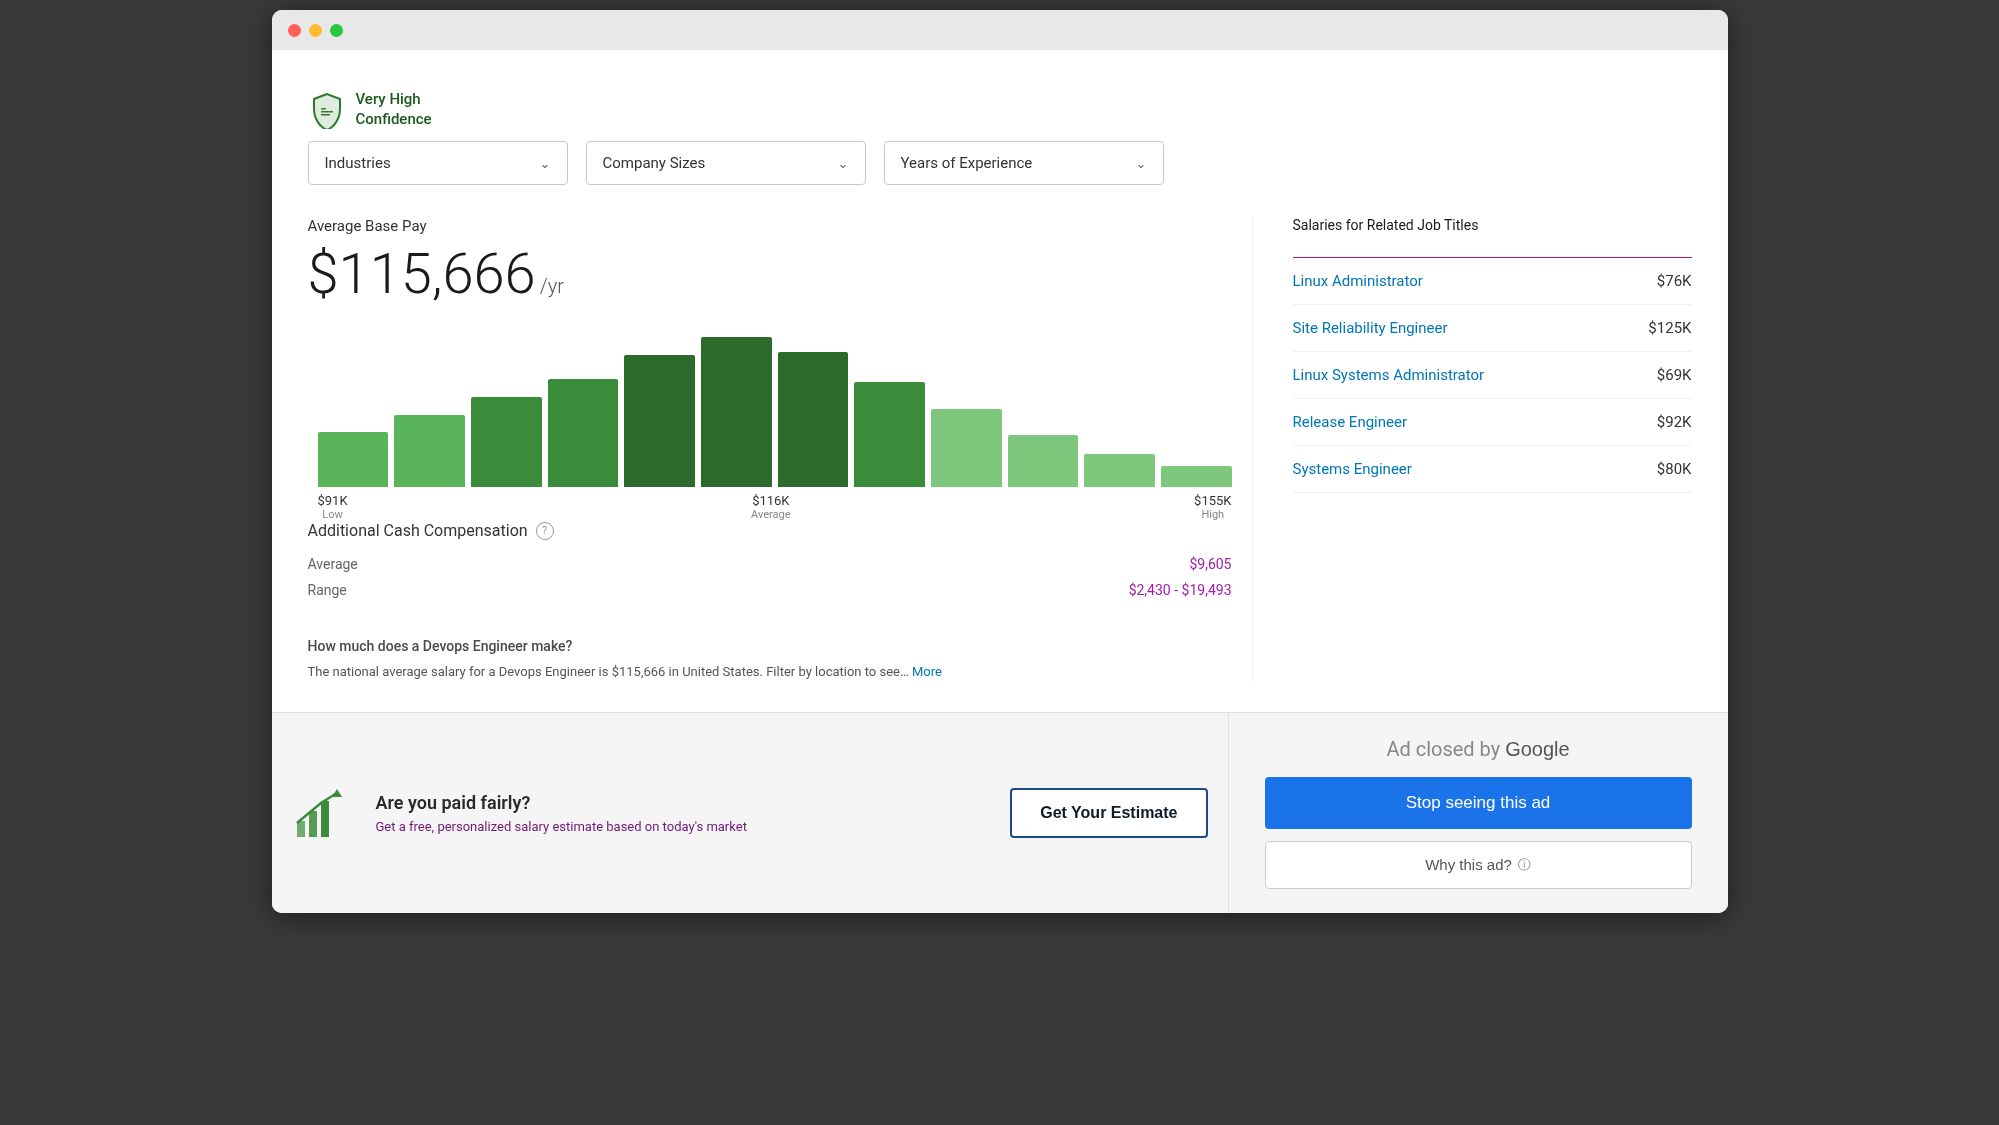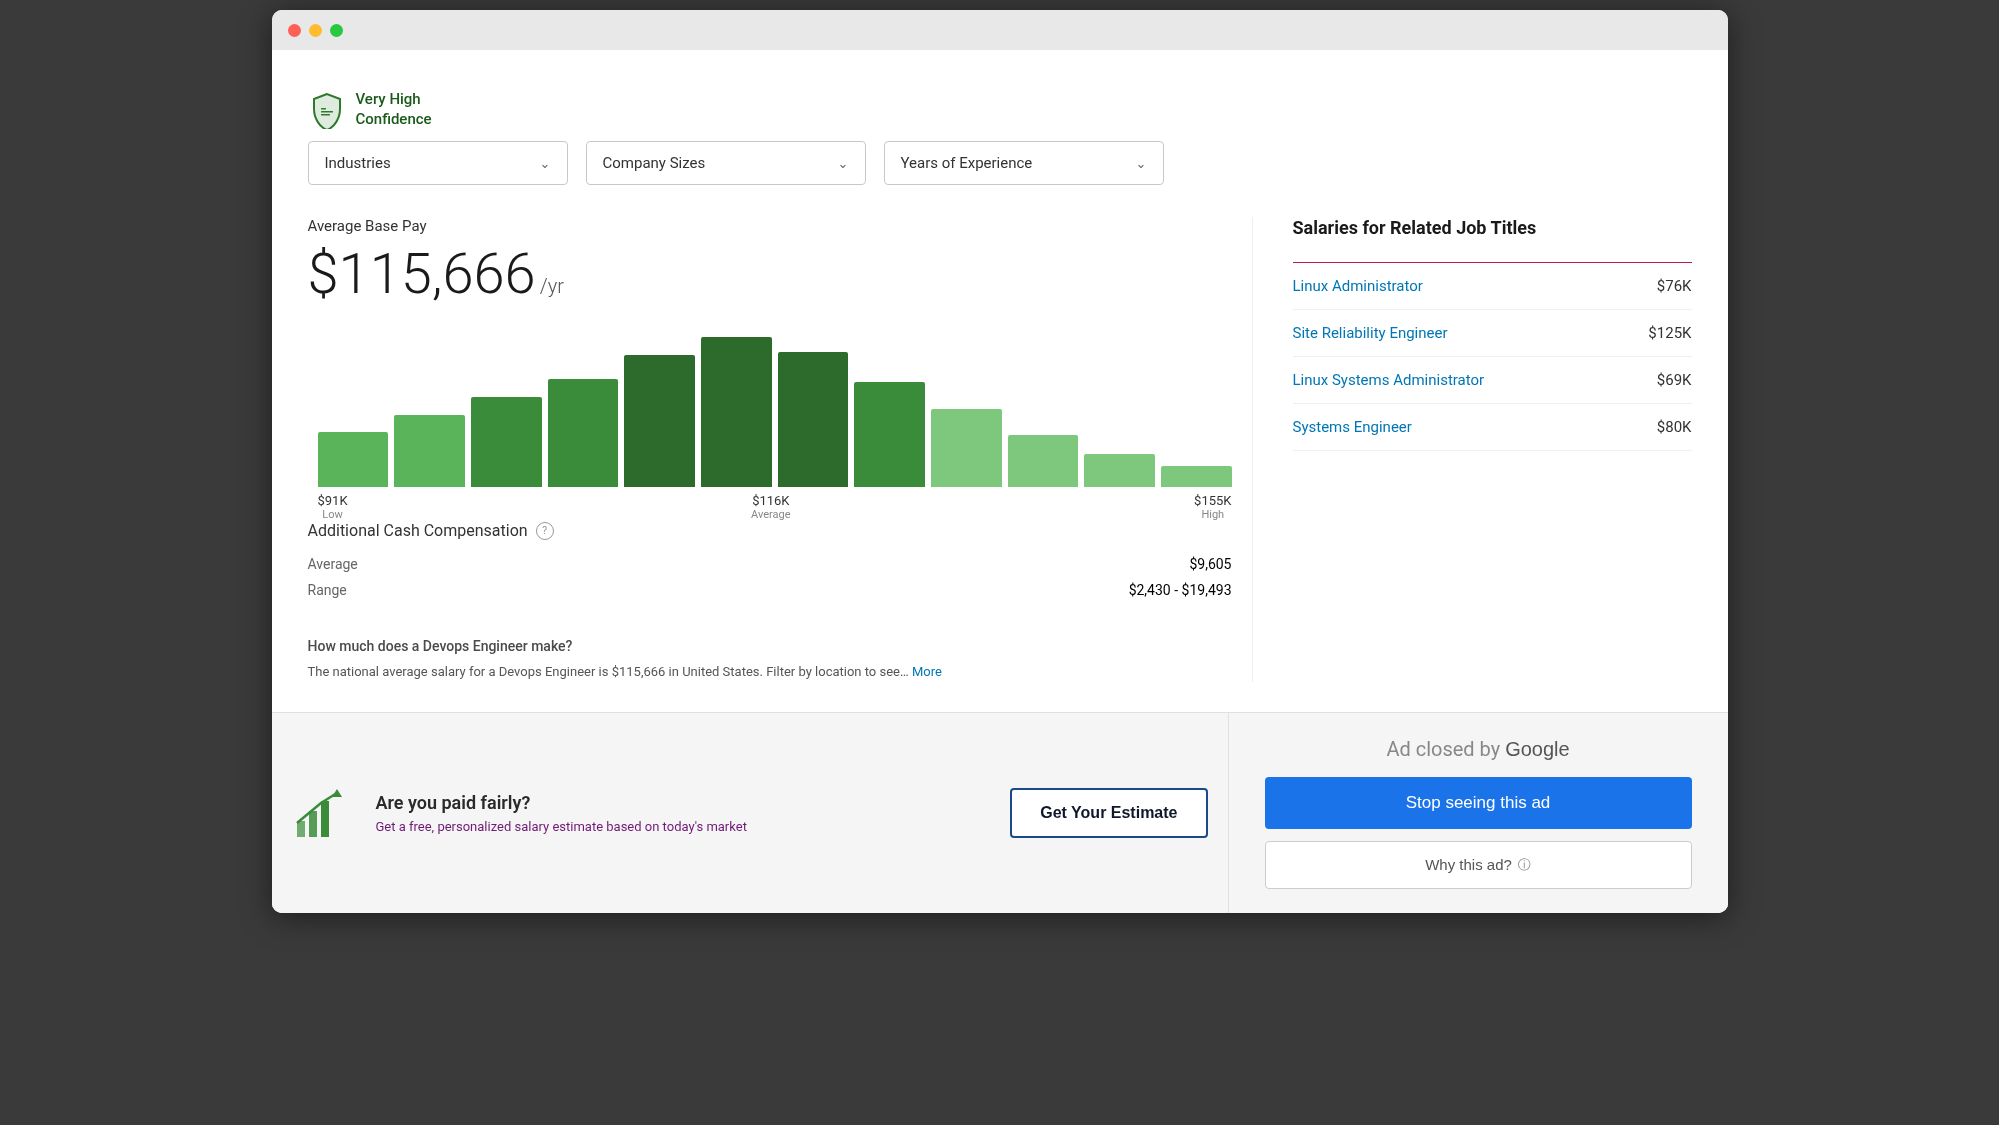--- a/index.html
+++ b/index.html
@@ -185,21 +185,21 @@
       cursor: pointer;
     }
     .comp-row {
       display: flex;
       justify-content: space-between;
       font-size: 14px;
       color: #333;
       margin-bottom: 10px;
     }
     .comp-label { color: #666; }
-    .comp-value { color: #000000; }
+    .comp-value { color: #a21caf; }
 
     .description-box {
       margin-top: 20px;
       padding-top: 20px;
     }
     .desc-question {
       font-size: 14px;
       font-weight: 500;
       color: #4a4a4a;
       margin-bottom: 8px;
@@ -210,22 +210,22 @@
       line-height: 1.5;
     }
     .desc-more {
       color: #0077b5;
       cursor: pointer;
       text-decoration: none;
     }
 
     
     .related-title {
-      font-size: 18px;
-      font-weight: 700;
+      font-size: 14px;
+      font-weight: 400;
       color: #1a1a1a;
       margin-bottom: 24px;
     }
     .related-item {
       display: flex;
       justify-content: space-between;
       align-items: center;
       padding: 14px 0;
       border-bottom: 1px solid #f0f0f0;
     }
@@ -441,20 +441,24 @@
           </div>
           <div class="related-item">
             <a class="related-job-link">Site Reliability Engineer</a>
             <span class="related-salary">$125K</span>
           </div>
           <div class="related-item">
             <a class="related-job-link">Linux Systems Administrator</a>
             <span class="related-salary">$69K</span>
           </div>
           <div class="related-item">
+            <a class="related-job-link">Release Engineer</a>
+            <span class="related-salary">$92K</span>
+          </div>
+          <div class="related-item">
             <a class="related-job-link">Systems Engineer</a>
             <span class="related-salary">$80K</span>
           </div>
         </div>
       </div>
 
     </div>
   </div>
 
   <div class="bottom-area">

